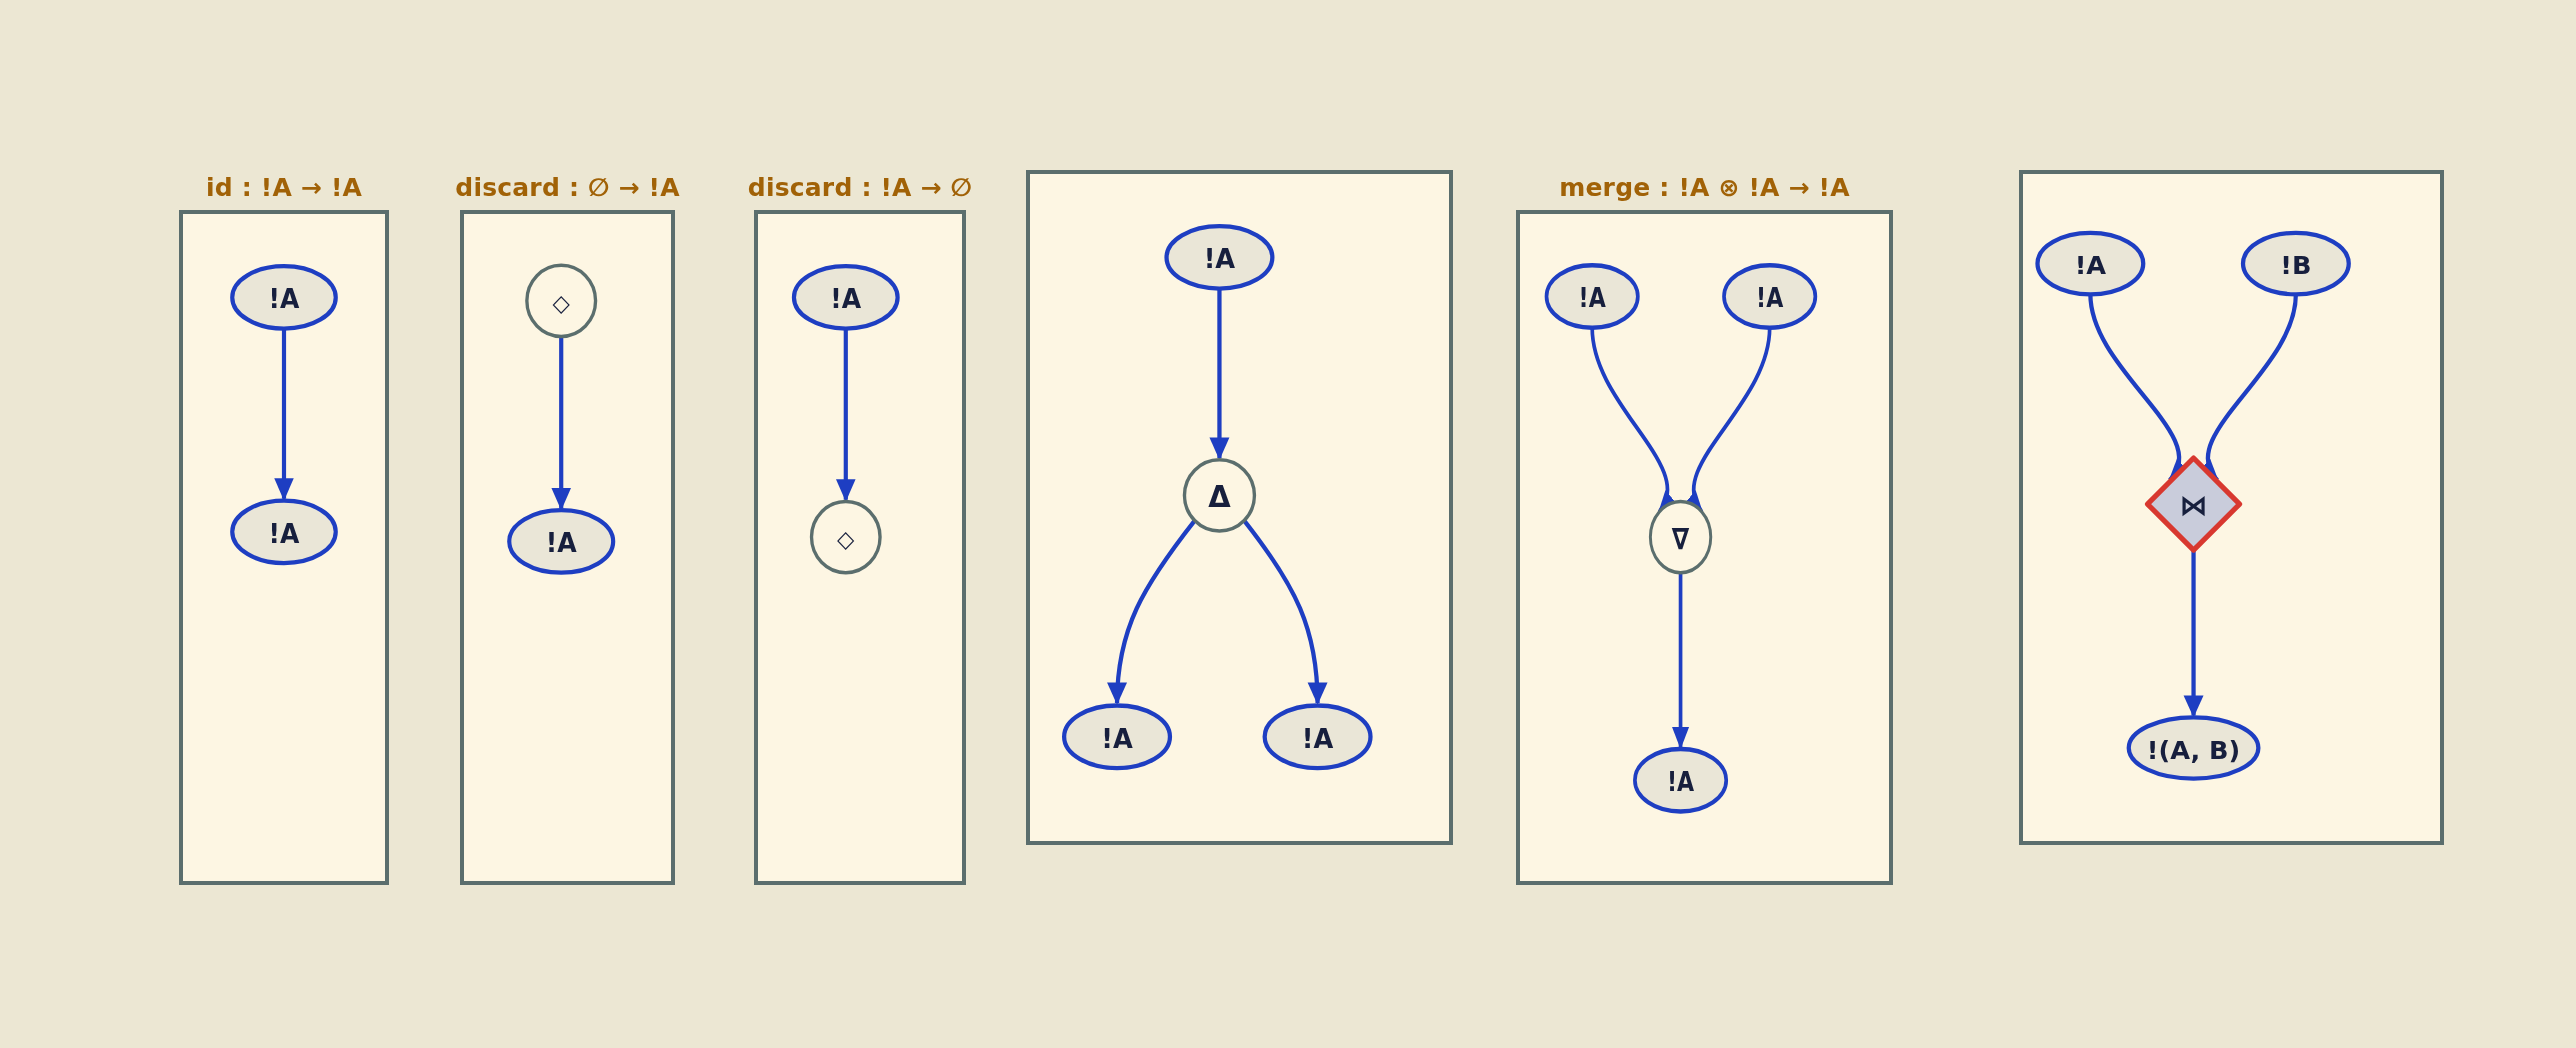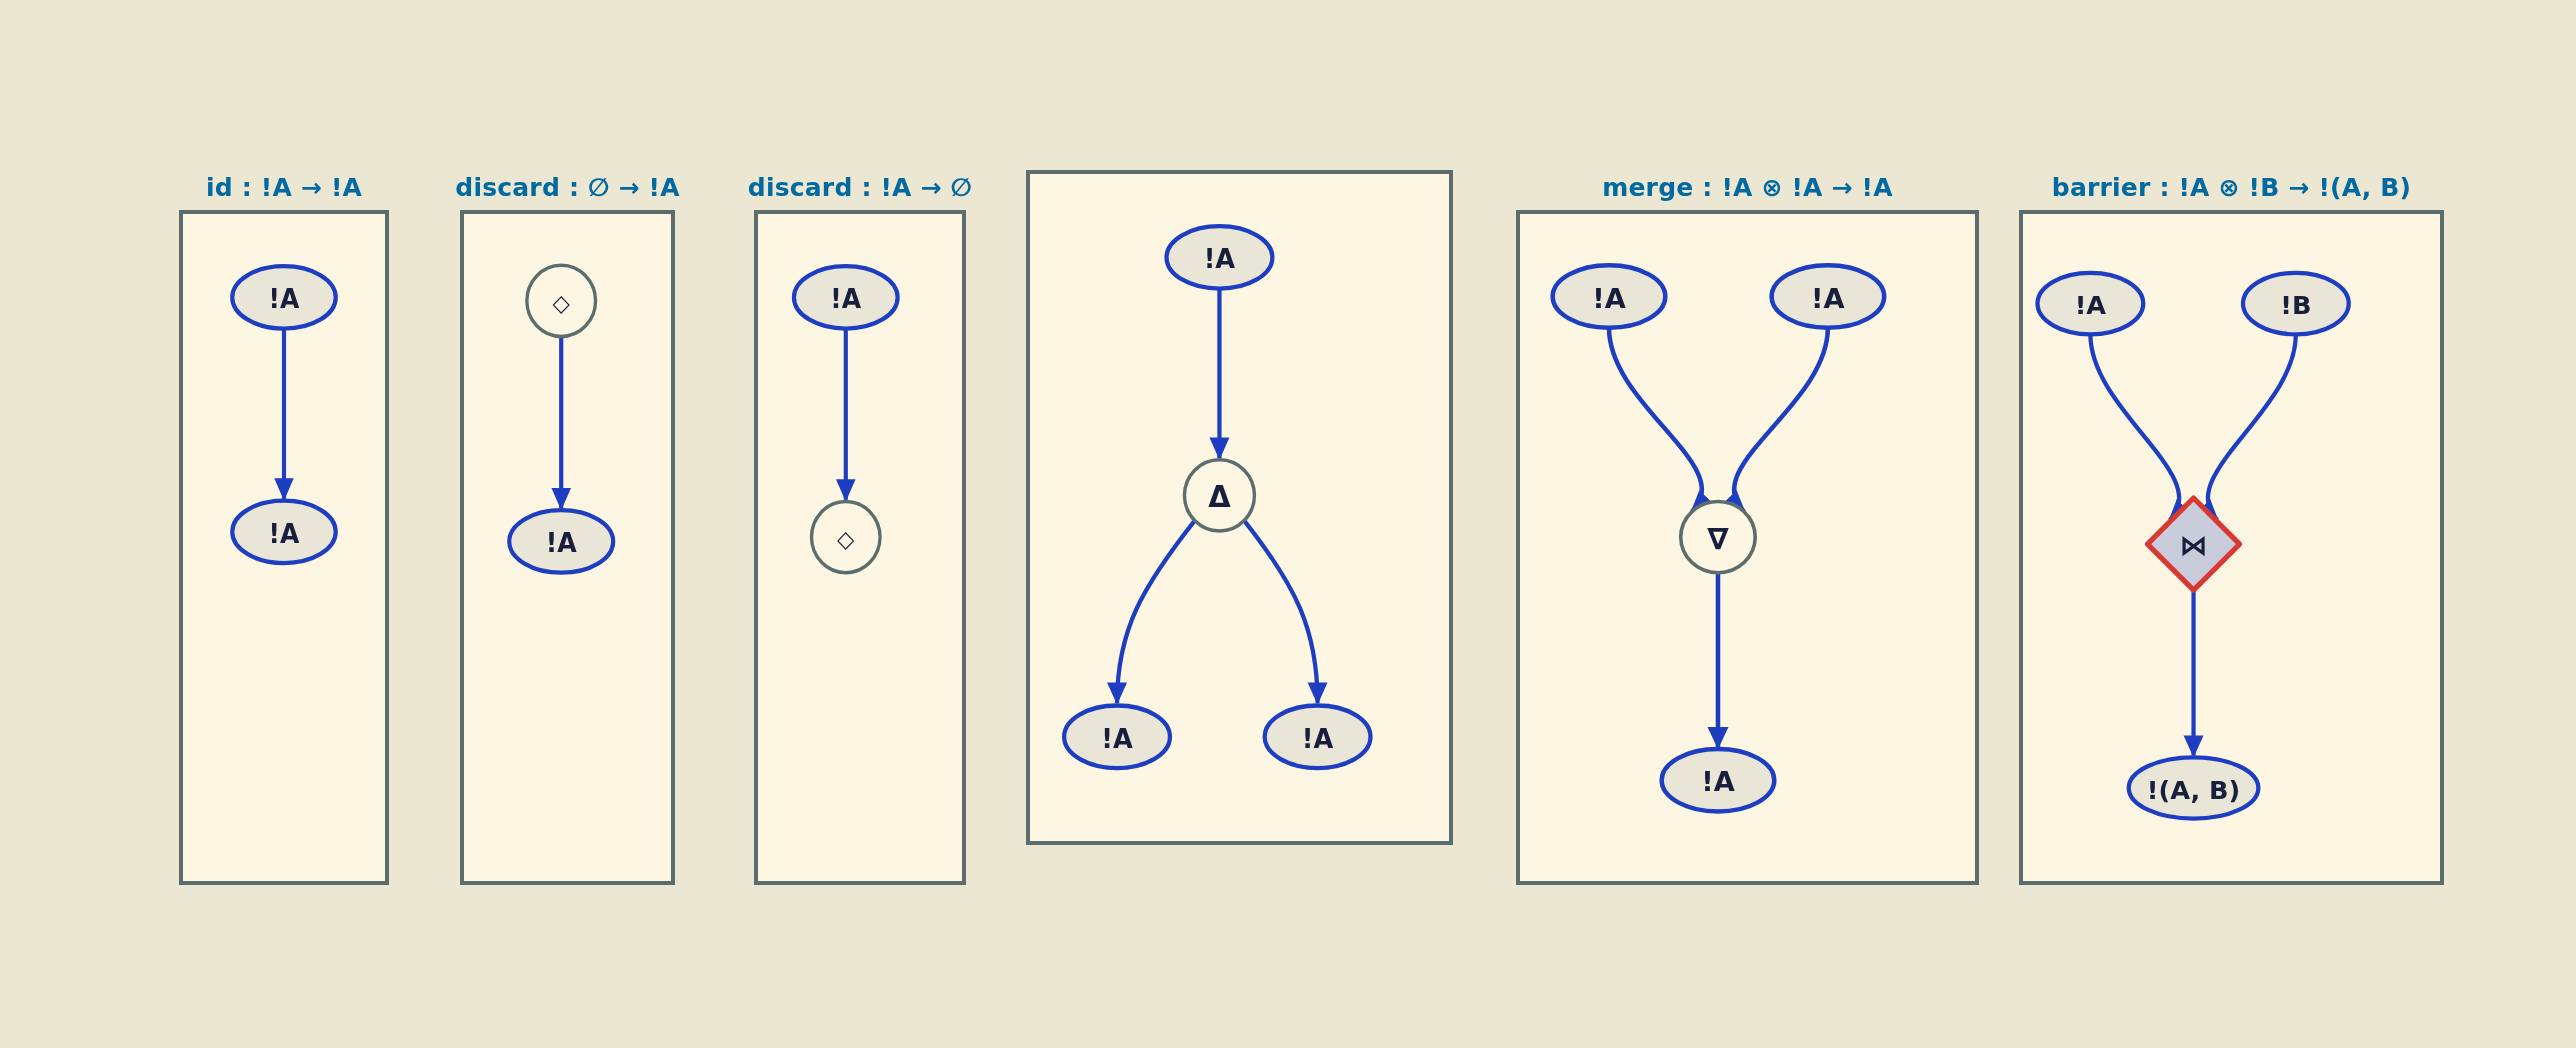--- a/index.html
+++ b/index.html
@@ -25,21 +25,21 @@
   }
   figcaption.panel-title {
     height: 40px;
     display: flex;
     align-items: flex-end;
     justify-content: center;
     padding-bottom: 7.8px;
     box-sizing: border-box;
     font-size: 25px;
     font-weight: 700;
-    color: #0369a1;
+    color: #a16207;
     letter-spacing: 0.2px;
     white-space: nowrap;
   }
   .panel-box {
     position: relative;
     height: 667px;
     border: 4.3px solid #5b6e6d;
     background: #fdf6e3;
   }
   .panel-box svg {
@@ -140,21 +140,21 @@
             <ellipse cx="102" cy="648" rx="62" ry="36" fill="#eae6d7" stroke="#1e3ec2" stroke-width="5"></ellipse>
             <text x="102" y="648" dy="2" text-anchor="middle" dominant-baseline="central" font-family="&quot;DejaVu Sans&quot;, sans-serif" font-size="30" font-weight="700" fill="#171f3d">!A</text>
           </g>
           <g>
             <ellipse cx="337" cy="648" rx="62" ry="36" fill="#eae6d7" stroke="#1e3ec2" stroke-width="5"></ellipse>
             <text x="337" y="648" dy="2" text-anchor="middle" dominant-baseline="central" font-family="&quot;DejaVu Sans&quot;, sans-serif" font-size="30" font-weight="700" fill="#171f3d">!A</text>
           </g>
         </svg>
       </div>
   </figure>
-  <figure class="panel" style="left: 1516px; width: 463px;">
+  <figure class="panel" style="left: 1516px; width: 377px;">
     <figcaption class="panel-title">merge : !A ⊗ !A → !A</figcaption>
     <div class="panel-box">
         <svg preserveAspectRatio="none" viewBox="0 0 501 768">
           <defs>
             <marker id="arw4" viewBox="0 0 12 12" refX="10.5" refY="6" markerWidth="5.4" markerHeight="5.4" orient="auto">
               <path d="M0,0.8 L11.5,6 L0,11.2 z" fill="#1e3ec2"></path>
             </marker>
           </defs>
           <path d="M98,131 C98,221 241,291 189,343" fill="none" stroke="#1e3ec2" stroke-width="5" marker-end="url(#arw4)"></path>
           <path d="M339,131 C339,221 195,291 247,343" fill="none" stroke="#1e3ec2" stroke-width="5" marker-end="url(#arw4)"></path>
@@ -172,21 +172,20 @@
             <text x="218" y="372" dy="2" text-anchor="middle" dominant-baseline="central" font-family="&quot;DejaVu Sans&quot;, sans-serif" font-size="34" font-weight="700" fill="#171f3d">∇</text>
           </g>
           <g>
             <ellipse cx="218" cy="652" rx="62" ry="36" fill="#eae6d7" stroke="#1e3ec2" stroke-width="5"></ellipse>
             <text x="218" y="652" dy="2" text-anchor="middle" dominant-baseline="central" font-family="&quot;DejaVu Sans&quot;, sans-serif" font-size="30" font-weight="700" fill="#171f3d">!A</text>
           </g>
         </svg>
       </div>
   </figure>
   <figure class="panel" style="left: 2019px; width: 425px;">
-    <figcaption class="panel-title">barrier : !A ⊗ !B → !(A, B)</figcaption>
     <div class="panel-box">
         <svg preserveAspectRatio="false" viewBox="0 0 489 768">
           <defs>
             <marker id="arw5" viewBox="0 0 12 12" refX="10.5" refY="6" markerWidth="5.4" markerHeight="5.4" orient="auto">
               <path d="M0,0.8 L11.5,6 L0,11.2 z" fill="#1e3ec2"></path>
             </marker>
           </defs>
           <path d="M79,134 C79,224 224,300 172,352" fill="none" stroke="#1e3ec2" stroke-width="5" marker-end="url(#arw5)"></path>
           <path d="M320,134 C320,224 176,300 228,352" fill="none" stroke="#1e3ec2" stroke-width="5" marker-end="url(#arw5)"></path>
           <path d="M200,434 L200,628" fill="none" stroke="#1e3ec2" stroke-width="5" marker-end="url(#arw5)"></path>

